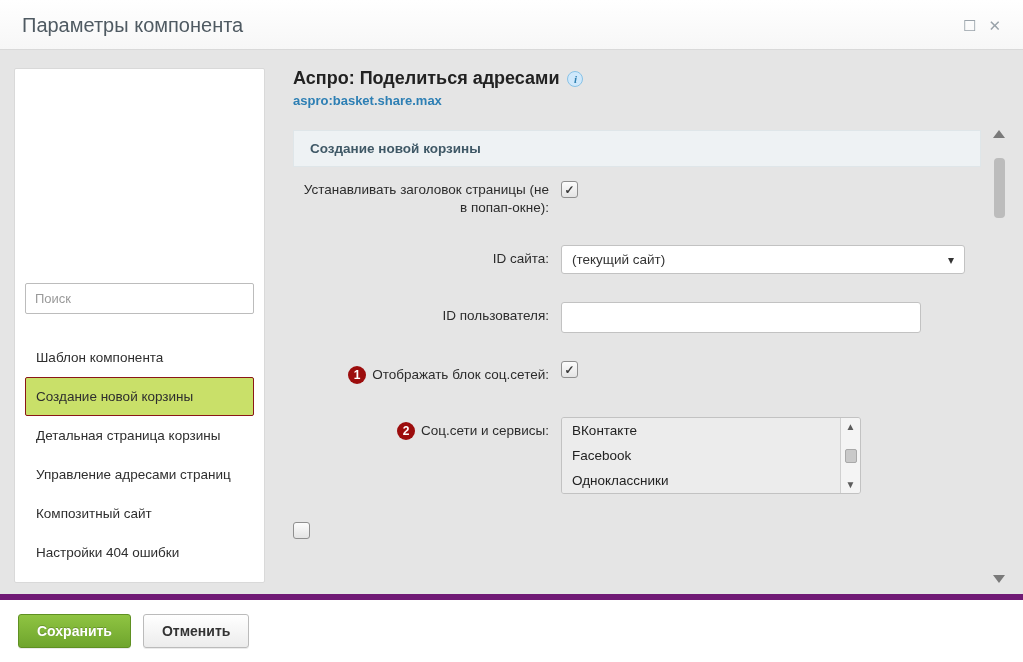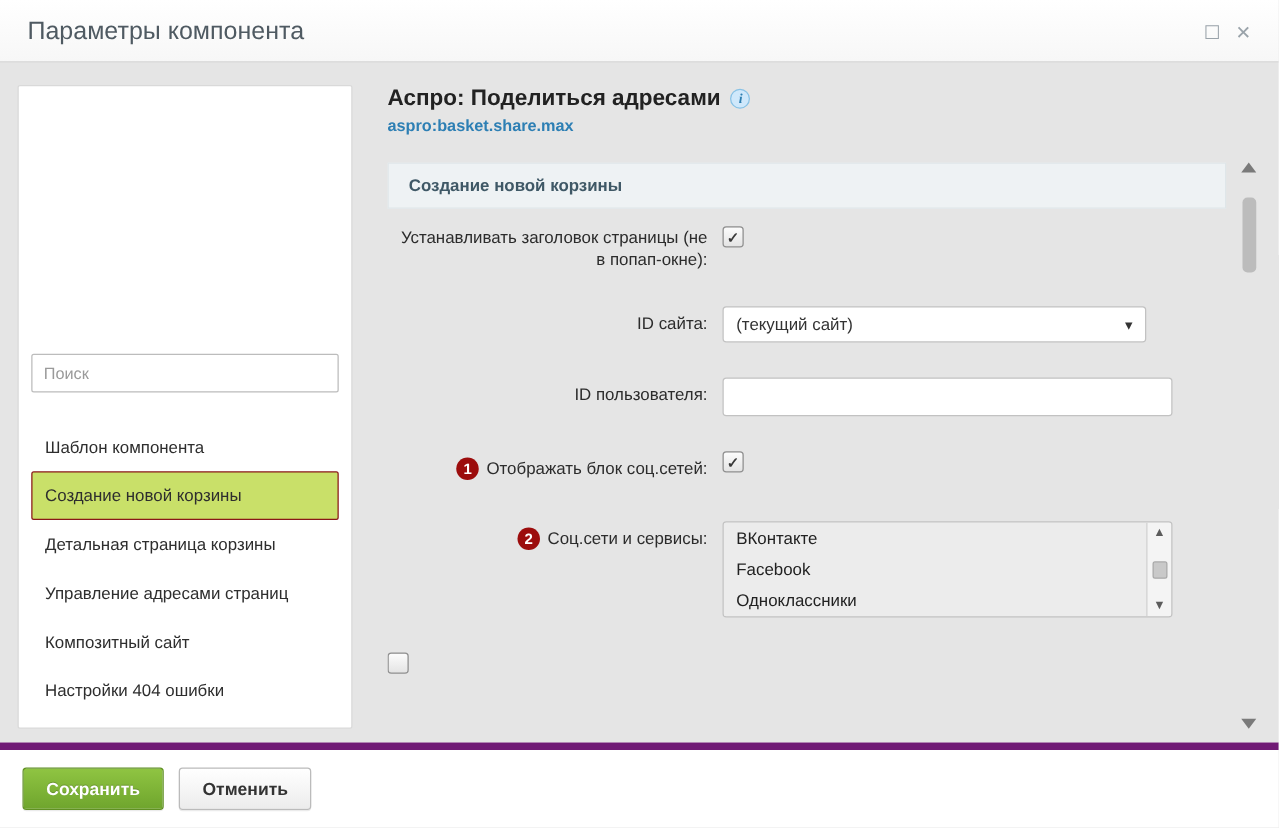--- a/index.html
+++ b/index.html
@@ -175,21 +175,21 @@
     justify-content: center;
     cursor: pointer;
   }
   .checkbox-faux.checked::after {
     content: "✓";
     font-size: 12px;
     color: #3a3a3a;
     font-weight: bold;
   }
   .select-field {
-    width: 339px;
+    width: 404px;
     border: 1px solid #c2c2c2;
     border-radius: 3px;
     padding: 6px 10px;
     background: #fff;
     display: flex;
     justify-content: space-between;
     align-items: center;
     cursor: pointer;
     font-size: 13.5px;
   }
@@ -211,21 +211,21 @@
     background: #9c0d0d;
     color: #fff;
     font-size: 12px;
     font-weight: 700;
     display: inline-flex;
     align-items: center;
     justify-content: center;
     flex-shrink: 0;
   }
   .multiselect {
-    width: 360px;
+    width: 300px;
     display: flex;
     border: 1px solid #c2c2c2;
     border-radius: 3px;
     overflow: hidden;
   }
   .multiselect-list {
     flex: 1;
     background: #ececec;
     font-size: 13.5px;
     color: #222;

